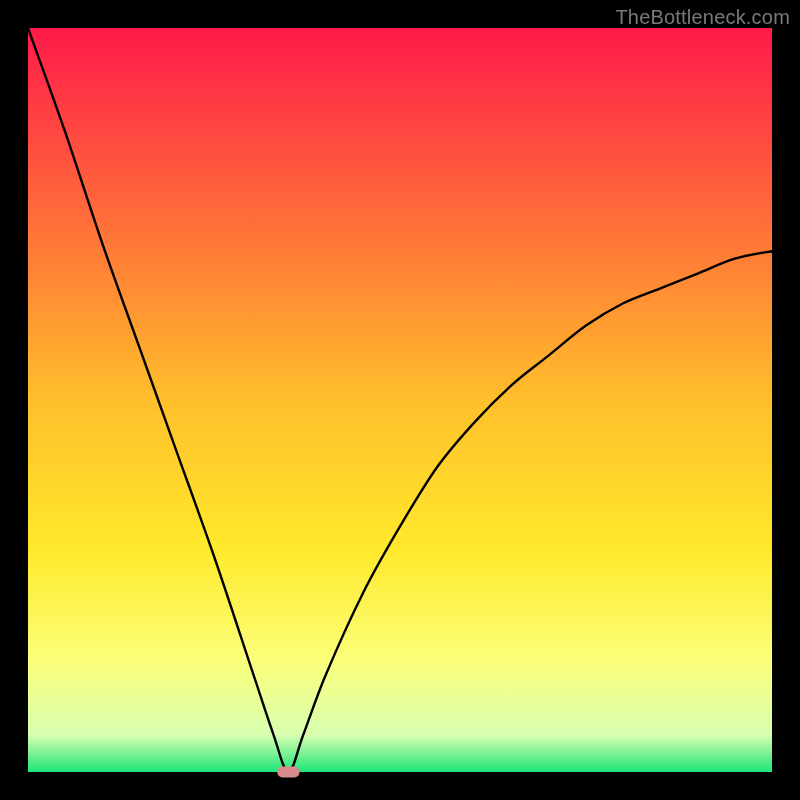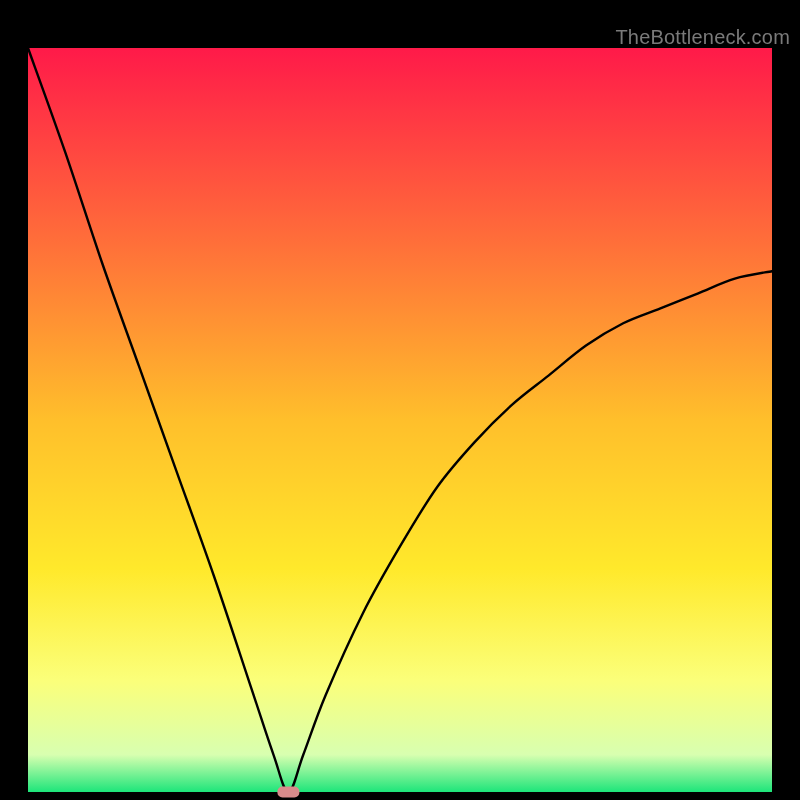--- a/index.html
+++ b/index.html
@@ -8,21 +8,20 @@
     width: 800px;
     height: 800px;
     overflow: hidden;
     font-family: Arial, Helvetica, sans-serif;
     background: #000;
   }
   .chart-wrap {
     position: relative;
     width: 800px;
     height: 720px;
-    margin-top: 20px;
   }
   svg {
     display: block;
   }
   .watermark {
     position: absolute;
     top: 6px;
     right: 10px;
     color: #7a7a7a;
     font-size: 20px;

